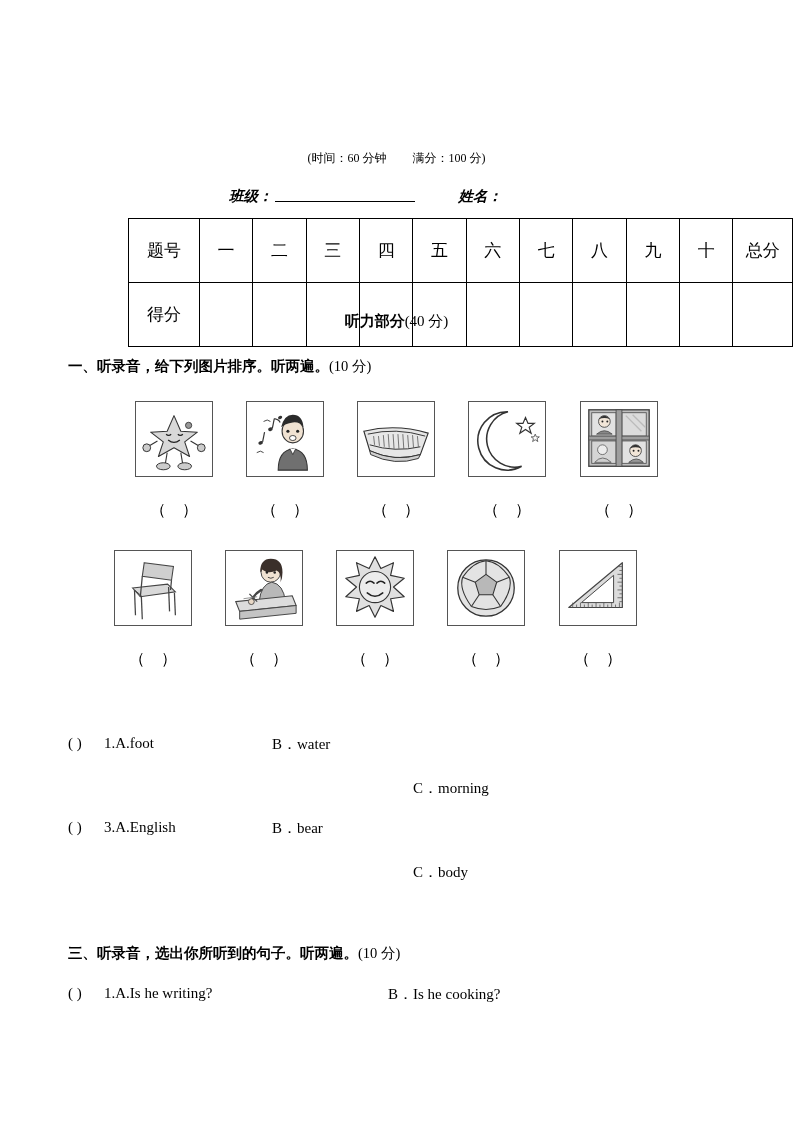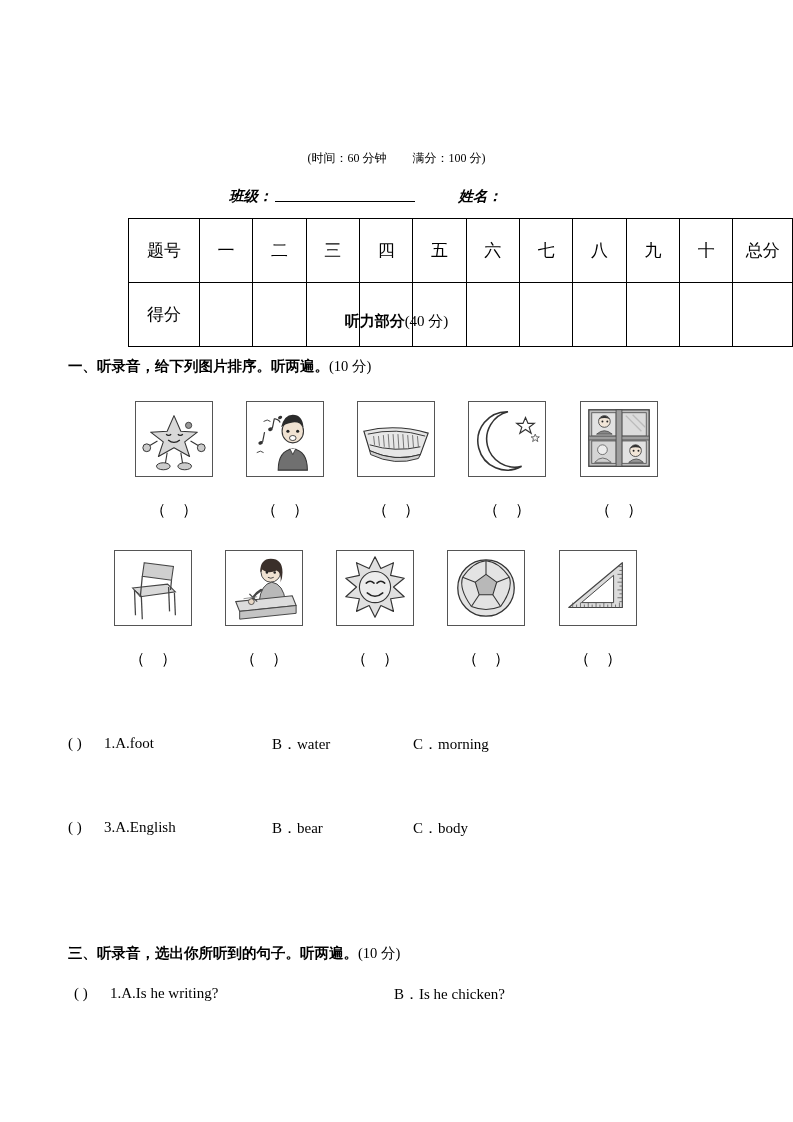--- a/index.html
+++ b/index.html
@@ -141,21 +141,21 @@
     position: absolute;
     left: 68px;
     width: 680px;
     height: 22px;
     font-size: 15px;
     white-space: nowrap;
   }
   .choice-line .mark { display: inline-block; width: 36px; }
   .choice-line .optA { display: inline-block; }
   .choice-line .optB { position: absolute; left: 204px; }
-  .choice-line .optC { position: absolute; left: 345px; }
+  .choice-line .optC { position: absolute; left: 345px; margin-top: 44px; }
   .choice-line .optB-wide { position: absolute; left: 320px; }
 </style>
 </head>
 <body>
 
 <div class="page">
 
 
   <div class="subtitle">
     <span>(时间：60 分钟</span><span class="gap"></span><span>满分：100 分)</span>
@@ -426,17 +426,17 @@
   <div class="choice-line" style="top:819px;">
     <span class="mark">(      )</span><span class="optA">3.A.English</span><span class="optB">B．bear</span><span class="optC">C．body</span>
   </div>
 
 
 
   <div class="q-head" style="top:944px;">
     <span>三、</span><span>听录音，选出你所听到的句子。听两遍。</span><span class="pts">(10 分)</span>
   </div>
 
-  <div class="choice-line" style="top:985px;margin-left:6px;">
-    <span class="mark">(      )</span><span class="optA">1.A.Is he writing?</span><span class="optB-wide">B．Is he chicken?</span>
+  <div class="choice-line" style="top:985px;">
+    <span class="mark">(      )</span><span class="optA">1.A.Is he writing?</span><span class="optB-wide">B．Is he cooking?</span>
   </div>
 
 </div>
 
 </body></html>

